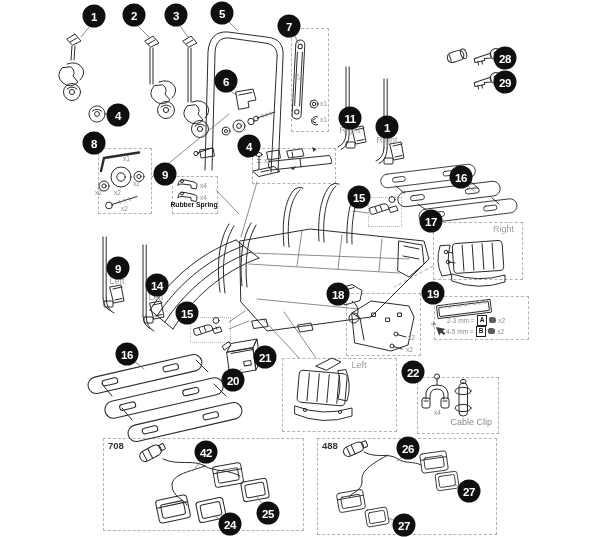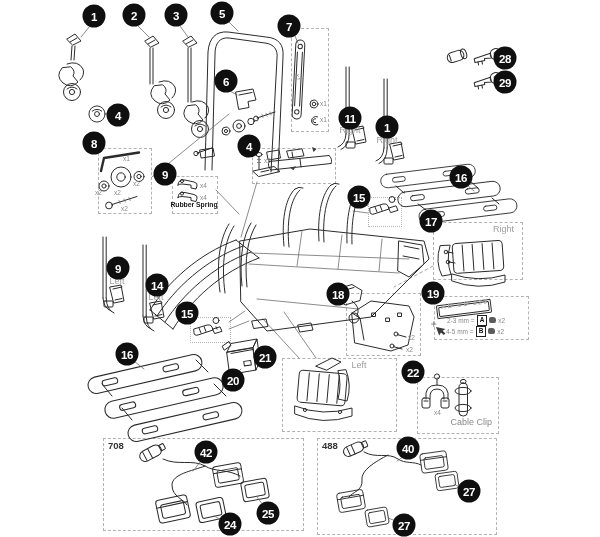--- a/index.html
+++ b/index.html
@@ -394,21 +394,21 @@
   <div class="badge" style="left:461px;top:177px">16</div>
   <div class="badge" style="left:431px;top:221px">17</div>
   <div class="badge" style="left:338px;top:294px">18</div>
   <div class="badge" style="left:433px;top:293px">19</div>
   <div class="badge" style="left:233px;top:380px">20</div>
   <div class="badge" style="left:265px;top:357px">21</div>
   <div class="badge" style="left:413px;top:372px">22</div>
   <div class="badge" style="left:206px;top:452px">42</div>
   <div class="badge" style="left:230px;top:524px">24</div>
   <div class="badge" style="left:268px;top:513px">25</div>
-  <div class="badge" style="left:408px;top:448px">40</div>
+  <div class="badge" style="left:408px;top:448px">26</div>
   <div class="badge" style="left:469px;top:491px">27</div>
   <div class="badge" style="left:404px;top:525px">27</div>
   <div class="badge" style="left:505px;top:58px">28</div>
   <div class="badge" style="left:505px;top:82px">29</div>
 
   <span class="lbl side" style="left:350px;top:126px">Right</span>
   <span class="lbl side" style="left:387px;top:136px">Right</span>
   <span class="lbl sideR" style="left:514px;top:225px">Right</span>
   <span class="lbl side" style="left:117px;top:277px">Left</span>
   <span class="lbl side" style="left:156px;top:293px">Left</span>

